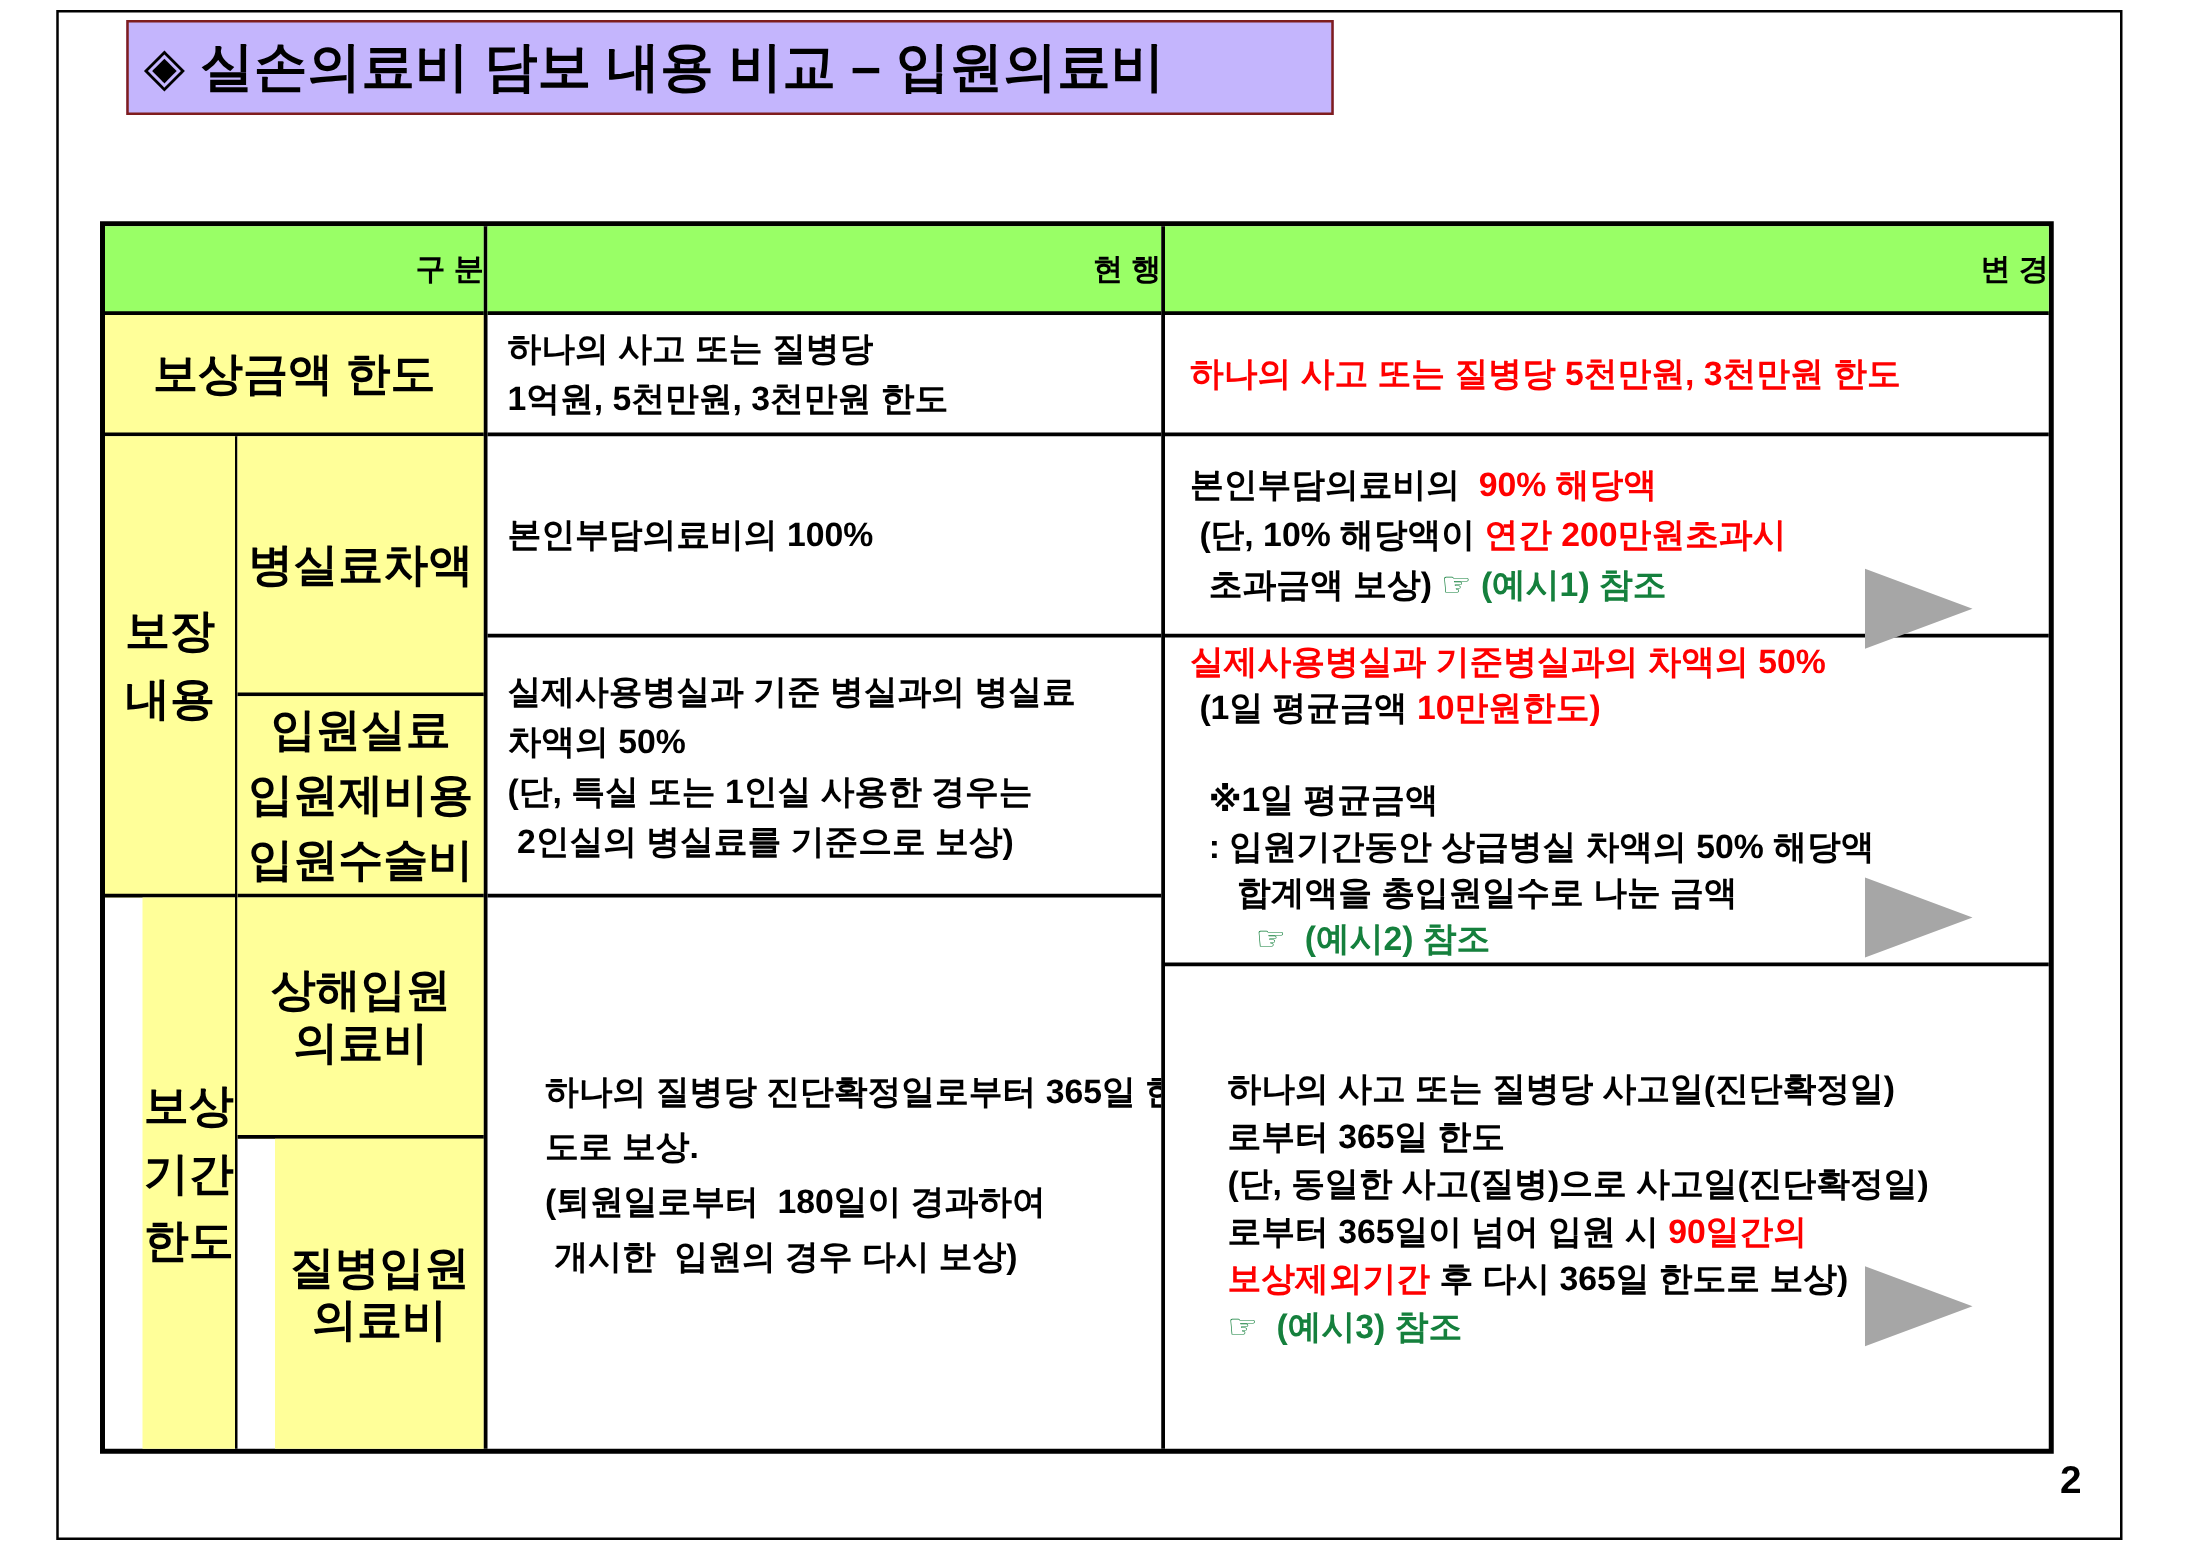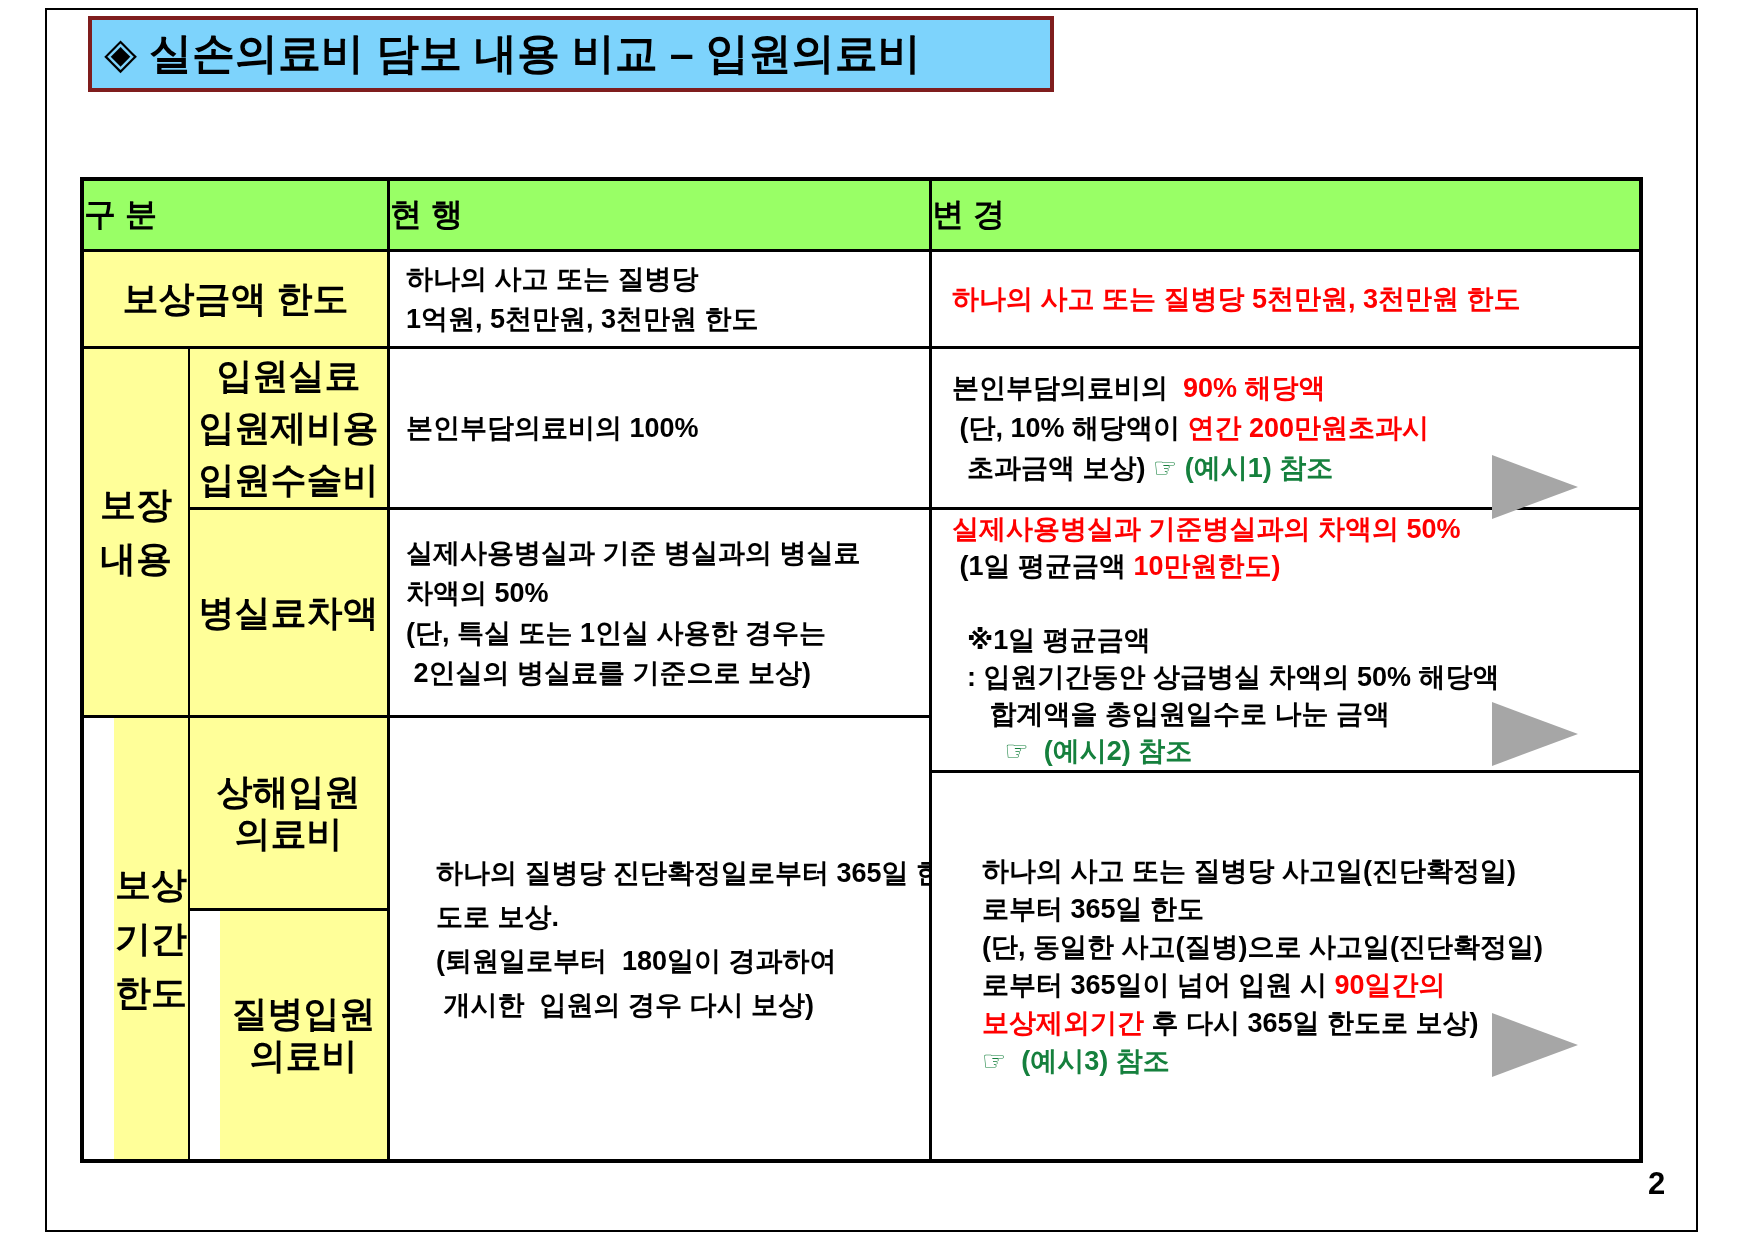--- a/index.html
+++ b/index.html
@@ -3,34 +3,34 @@
 <meta charset="utf-8">
 <style>
   html,body{margin:0;padding:0;}
   body{
     width:1755px;height:1240px;position:relative;background:#fff;
     font-family:"Liberation Sans","DejaVu Sans",sans-serif;
     font-weight:bold;color:#000;overflow:hidden;
   }
   .slide-frame{position:absolute;left:45px;top:8px;width:1653px;height:1224px;
     border:2px solid #000;box-sizing:border-box;background:#fff;}
-  .title-box{position:absolute;left:88px;top:16px;width:966px;height:76px;
-    box-sizing:border-box;background:#7dd3fc;border:4px solid #7f1d1d;
+  .title-box{position:absolute;left:101px;top:16px;width:966px;height:76px;
+    box-sizing:border-box;background:#c4b5fd;border:2px solid #7f1d1d;
     display:flex;align-items:center;padding-left:12px;}
   .title-text{font-size:43px;letter-spacing:0px;white-space:pre;}
   .grid{position:absolute;left:80px;top:177px;width:1563px;height:986px;
     box-sizing:border-box;border:4px solid #000;display:flex;background:#fff;}
   .col{display:flex;flex-direction:column;box-sizing:border-box;}
   .colA{width:303px;}
   .colB{width:542px;border-left:3px solid #000;}
   .colC{width:710px;border-left:3px solid #000;position:relative;}
   .cell{box-sizing:border-box;border-bottom:3px solid #000;display:flex;
     flex-direction:column;justify-content:center;overflow:hidden;}
   .cell.last{border-bottom:none;flex:1;margin-left:30px;}
-  .hdr{height:71px;background:#99FF66;align-items:flex-start;font-size:32px;}
+  .hdr{height:71px;background:#99FF66;align-items:flex-end;font-size:24px;}
   .label{background:#FFFF99;align-items:center;text-align:center;font-size:36px;line-height:44px;}
   .body-cell{font-size:27px;line-height:40px;padding-left:16px;}
   .h-r1{height:97px;}
   .h-r2a{height:161px;}
   .h-r2b{height:208px;}
   .h-r3a{height:193px;}
   .h-c2b{height:263px;line-height:37px;}
   .split{flex:1;display:flex;}
   .subcolA1{width:106px;display:flex;flex-direction:column;box-sizing:border-box;
     border-right:2px solid #000;}
@@ -76,27 +76,27 @@
             <div class="line"><span class="c-k">보장</span></div>
             <div class="line"><span class="c-k">내용</span></div>
           </div>
         <div class="cell label sec-label last">
             <div class="line"><span class="c-k">보상</span></div>
             <div class="line"><span class="c-k">기간</span></div>
             <div class="line"><span class="c-k">한도</span></div>
           </div>
       </div>
       <div class="subcolA2">
+        <div class="cell label h-r2b">
+            <div class="line"><span class="c-k">병실료차액</span></div>
+          </div>
         <div class="cell label h-r2a lbl-3line">
             <div class="line"><span class="c-k">입원실료</span></div>
             <div class="line"><span class="c-k">입원제비용</span></div>
             <div class="line"><span class="c-k">입원수술비</span></div>
-          </div>
-        <div class="cell label h-r2b">
-            <div class="line"><span class="c-k">병실료차액</span></div>
           </div>
         <div class="cell label h-r3a lbl-2line">
             <div class="line"><span class="c-k">상해입원</span></div>
             <div class="line"><span class="c-k">의료비</span></div>
           </div>
         <div class="cell label lbl-2line last">
             <div class="line"><span class="c-k">질병입원</span></div>
             <div class="line"><span class="c-k">의료비</span></div>
           </div>
       </div>

